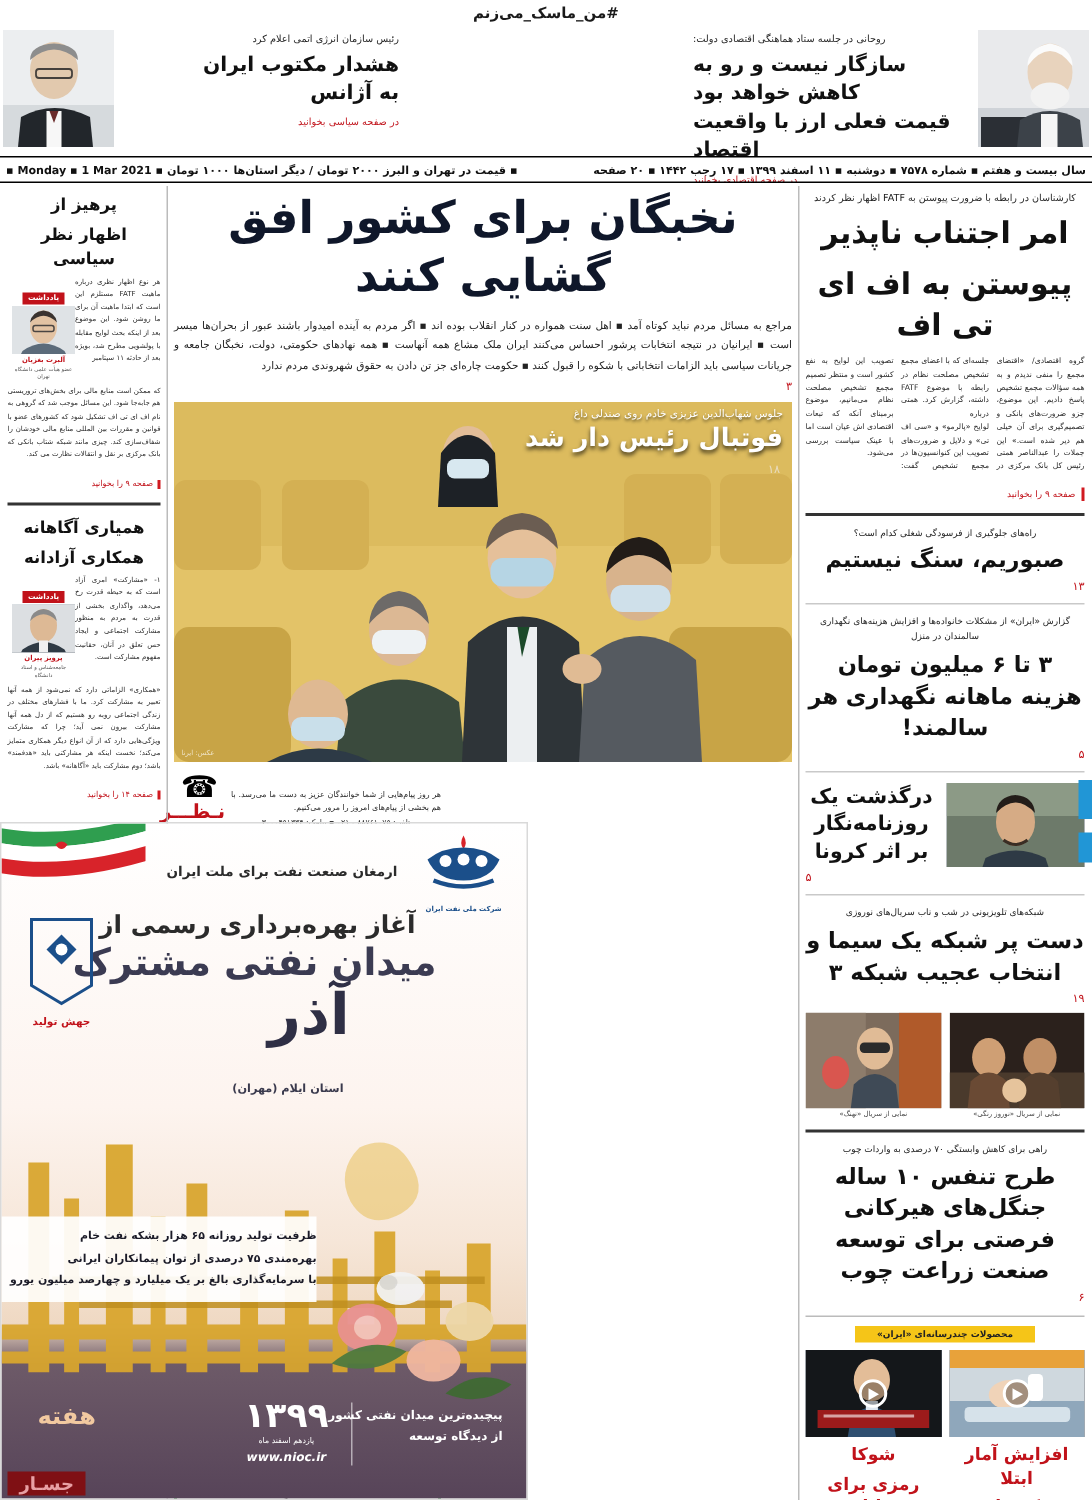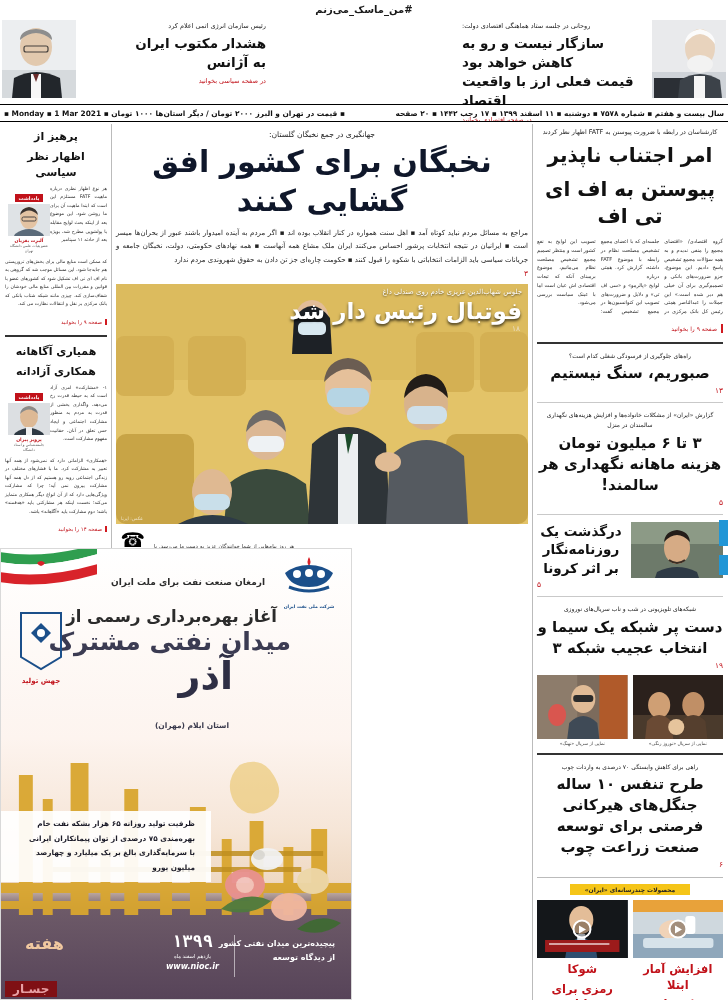--- a/index.html
+++ b/index.html
@@ -132,21 +132,21 @@
 
   .bigphoto {
     position: relative; width: 100%; height: 240px; margin-top: 6px; overflow: hidden;
     background: linear-gradient(180deg,#e8c96a 0%,#d9b755 55%,#c9a845 100%);
   }
   .bp-kicker {
     position: absolute; top: 4px; right: 6px; font-size: 7px; color: #fff;
     text-shadow: 0 1px 2px rgba(0,0,0,.65); z-index: 5;
   }
   .bp-head {
-    position: absolute; top: 14px; right: 6px; font-size: 23px; font-weight: bold;
+    position: absolute; top: 14px; right: 6px; font-size: 17px; font-weight: bold;
     color: #fff; text-shadow: 0 2px 3px rgba(0,0,0,.7); z-index: 5;
   }
   .bp-page { position: absolute; top: 40px; right: 8px; font-size: 7.5px; color: #e9dcc0; z-index: 5; }
   .bp-credit { position: absolute; bottom: 3px; left: 5px; font-size: 4.6px; color: #efe3c6; z-index: 5; }
 
   
   .mid-strip { display: flex; gap: 6px; margin-top: 6px; }
   .op-box { width: 178px; flex: none; }
   .op-title { display: flex; align-items: center; gap: 4px; justify-content: flex-start; }
   .op-badge { font-size: 13px; font-weight: bold; color: #c1121a; letter-spacing: 3px;
@@ -212,29 +212,29 @@
   }
   .oil-azar {
     position: absolute; top: 108px; right: 118px; font-size: 38px; font-weight: bold;
     color: #2f2f45; line-height: 1;
   }
   .oil-prov { position: absolute; top: 172px; right: 122px; font-size: 7.5px; font-weight: bold; color: #3a3a4d; }
   .oil-seal { position: absolute; top: 62px; left: 14px; width: 52px; text-align: center; }
   .oil-seal-txt { font-size: 7px; font-weight: bold; color: #c1121a; line-height: 1.4; margin-top: 2px; }
   .oil-facts {
     position: absolute; left: 0; top: 262px; width: 210px; background: rgba(255,255,255,.93);
-    padding: 6px 16px 7px; text-align: right;
+    padding: 6px 0 7px; text-align: right;
   }
   .oil-fact { font-size: 7.3px; font-weight: bold; color: #1b1b28; line-height: 2.0; }
   .oil-bottom { position: absolute; left: 0; bottom: 0; width: 100%; height: 84px; }
   .oil-b-left { position: absolute; right: 16px; top: 22px; font-size: 8px; font-weight: bold;
                 color: #fff; line-height: 1.75; text-align: right; }
   .oil-divider { position: absolute; right: 116px; top: 20px; width: 1px; height: 42px; background: rgba(255,255,255,.55); }
   .oil-year { position: absolute; right: 132px; top: 16px; text-align: center; color: #fff; }
-  .oil-year .y { font-size: 17px; font-weight: bold; letter-spacing: 1px; font-family: Liberation Mono, monospace; }
+  .oil-year .y { font-size: 23px; font-weight: bold; letter-spacing: 1px; }
   .oil-year .d { font-size: 5.2px; margin-top: 1px; }
   .oil-year .w { font-size: 8px; font-weight: bold; font-style: italic; margin-top: 3px; }
   .oil-hefte { position: absolute; left: 24px; top: 19px; font-size: 16px; font-weight: bold; color: #f2c9a0; }
   .oil-jasar { position: absolute; left: 4px; bottom: 2px; background: #7f1014; color: #e8a0a4;
                font-size: 12px; font-weight: bold; padding: 1px 8px; }
   .refinery { position: absolute; left: 0; bottom: 84px; width: 100%; height: 160px; }
   .flowers { position: absolute; right: 0; bottom: 60px; width: 150px; height: 150px; }
 
   
   .edge-tab { position: absolute; right: 0; width: 9px; height: 26px; background: #2196d6; }
@@ -432,21 +432,20 @@
           <div class="mm-head">شوکا</div>
           <div class="mm-head">رمزی برای قاتل</div>
 
         </div>
       </div>
     </div>
 
     <div class="col-center">
 
       <div>
-        <div class="c-kicker">جهانگیری در جمع نخبگان گلستان:</div>
         <div class="c-head">نخبگان برای کشور افق گشایی کنند</div>
         <div class="c-sub">مراجع به مسائل مردم نباید کوتاه آمد ▪ اهل سنت همواره در کنار انقلاب بوده اند ▪ اگر مردم به آینده امیدوار باشند عبور از بحران‌ها میسر است ▪ ایرانیان در نتیجه انتخابات پرشور احساس می‌کنند ایران ملک مشاع همه آنهاست ▪ همه نهادهای حکومتی، دولت، نخبگان جامعه و جریانات سیاسی باید الزامات انتخاباتی با شکوه را قبول کنند ▪ حکومت چاره‌ای جز تن دادن به حقوق شهروندی مردم ندارد</div>
         <div class="c-pageno">۳</div>
       </div>
 
       <div class="bigphoto">
         <svg viewBox="0 0 412 240" width="100%" height="240" preserveAspectRatio="none">
           <rect width="412" height="240" fill="#e3c368"></rect>
           <rect x="0" y="0" width="412" height="96" fill="#dcbb5e"></rect>
           <g fill="#d4b053">

